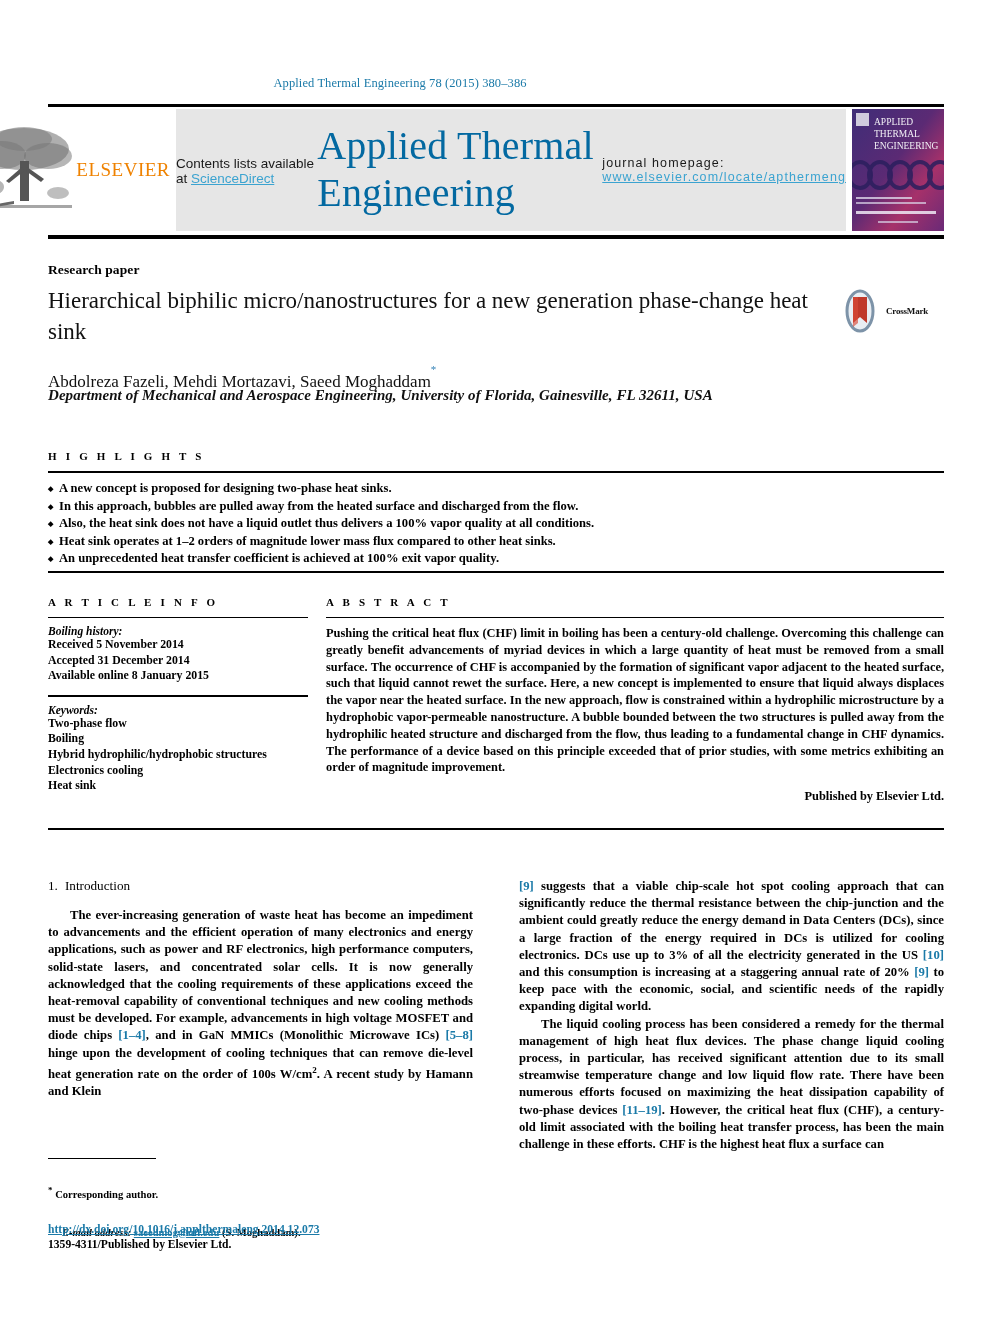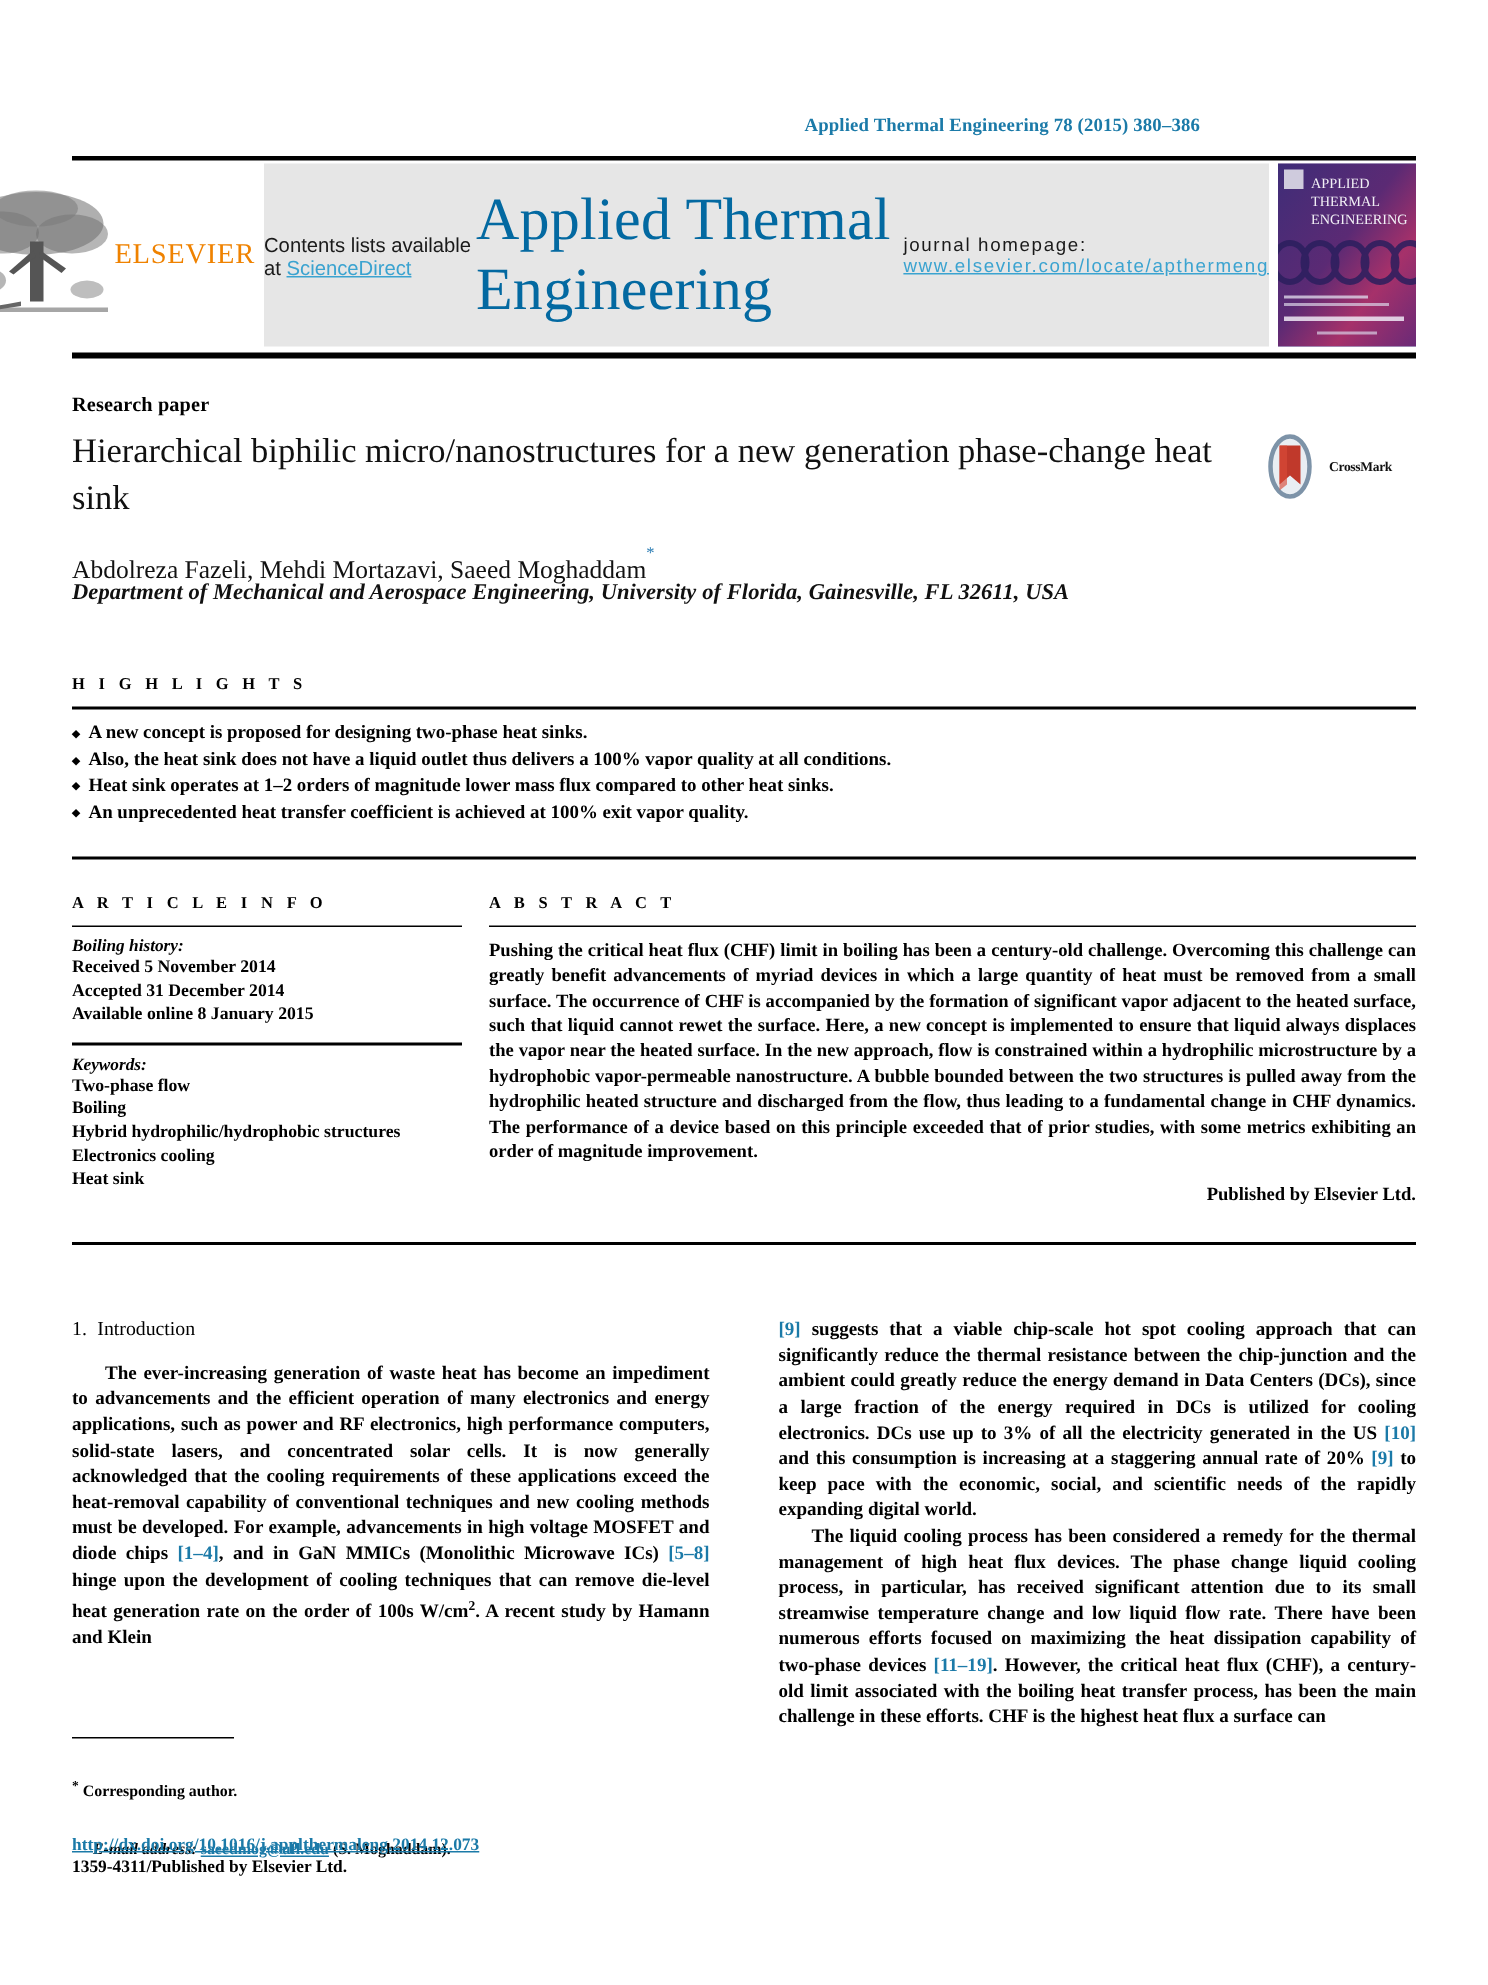--- a/index.html
+++ b/index.html
@@ -21,23 +21,23 @@
     height: 1323px;
     box-sizing: border-box;
   }
 
   
   .runhead {
     position: absolute;
     top: 76px;
     left: 0;
     width: 800px;
-    text-align: right;
+    text-align: center;
     font-size: 12.5px;
-    font-weight: bold;
+    font-weight: normal;
     color: #1b7aa8;
     letter-spacing: .1px;
   }
 
   
   .masthead {
     position: absolute;
     top: 104px;
     left: 48px;
     width: 896px;
@@ -409,20 +409,21 @@
       <path d="M15 8 h5 v26 l-5 4 Z" fill="#d94a38" opacity="0.65"></path>
     </svg>
     <span class="crossmark-label">CrossMark</span>
   </div>
 
   <div class="highlights">
     <div class="sec-label">H I G H L I G H T S</div>
     <div class="hr-med"></div>
     <ul class="hl-list">
       <li>A new concept is proposed for designing two-phase heat sinks.</li>
+      <li>In this approach, bubbles are pulled away from the heated surface and discharged from the flow.</li>
       <li>Also, the heat sink does not have a liquid outlet thus delivers a 100% vapor quality at all conditions.</li>
       <li>Heat sink operates at 1–2 orders of magnitude lower mass flux compared to other heat sinks.</li>
       <li>An unprecedented heat transfer coefficient is achieved at 100% exit vapor quality.</li>
     </ul>
   </div>
   <div class="hl-bottom-rule"></div>
 
   <div class="infoblock">
     <div class="sec-label">A R T I C L E  I N F O</div>
     <div class="hr-thin"></div>

